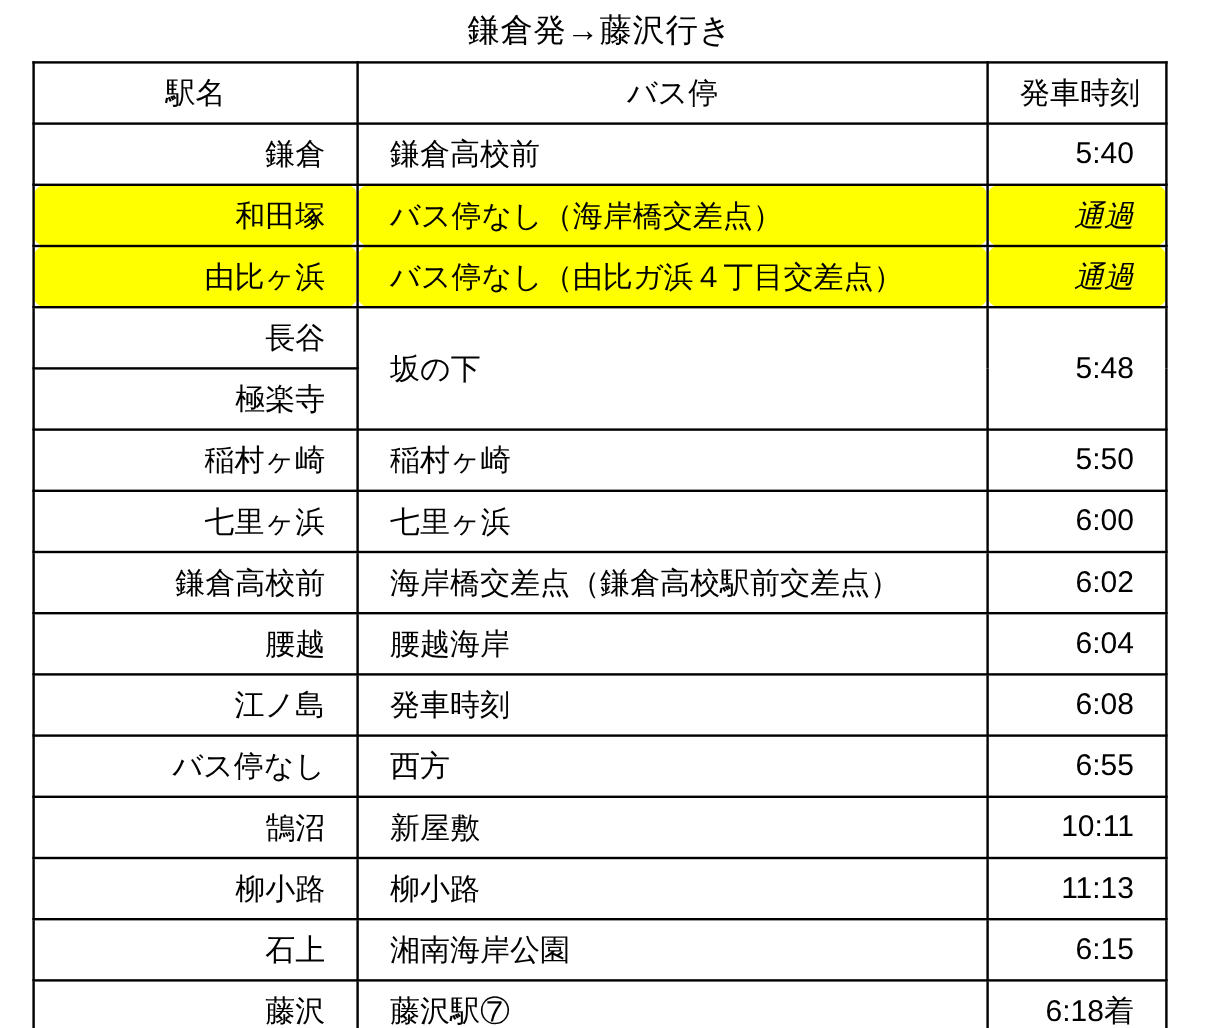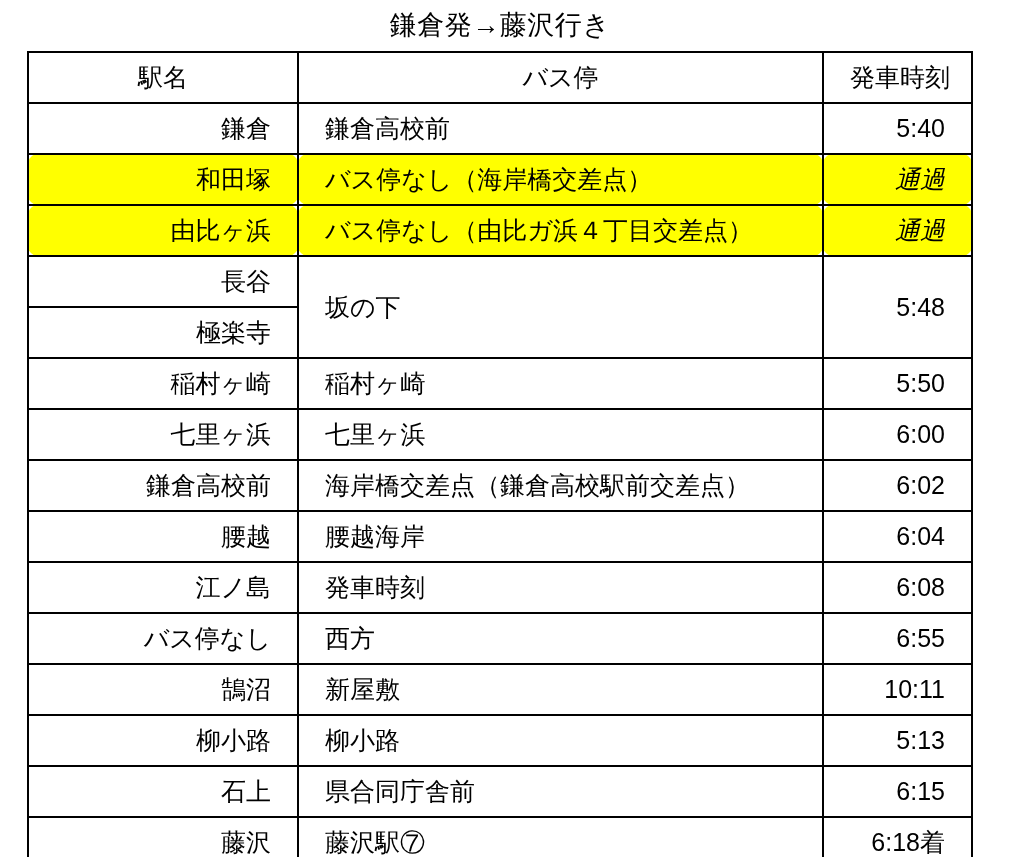--- a/index.html
+++ b/index.html
@@ -148,25 +148,25 @@
           <td class="time">6:55</td>
         </tr>
         <tr>
           <td class="station">鵠沼</td>
           <td class="stop">新屋敷</td>
           <td class="time">10:11</td>
         </tr>
         <tr>
           <td class="station">柳小路</td>
           <td class="stop">柳小路</td>
-          <td class="time">5:13</td>
+          <td class="time">11:13</td>
         </tr>
         <tr>
           <td class="station">石上</td>
-          <td class="stop">県合同庁舎前</td>
+          <td class="stop">湘南海岸公園</td>
           <td class="time">6:15</td>
         </tr>
         <tr>
           <td class="station">藤沢</td>
           <td class="stop">藤沢駅⑦</td>
           <td class="time">6:18着</td>
         </tr>
       </tbody>
   </table>
 

